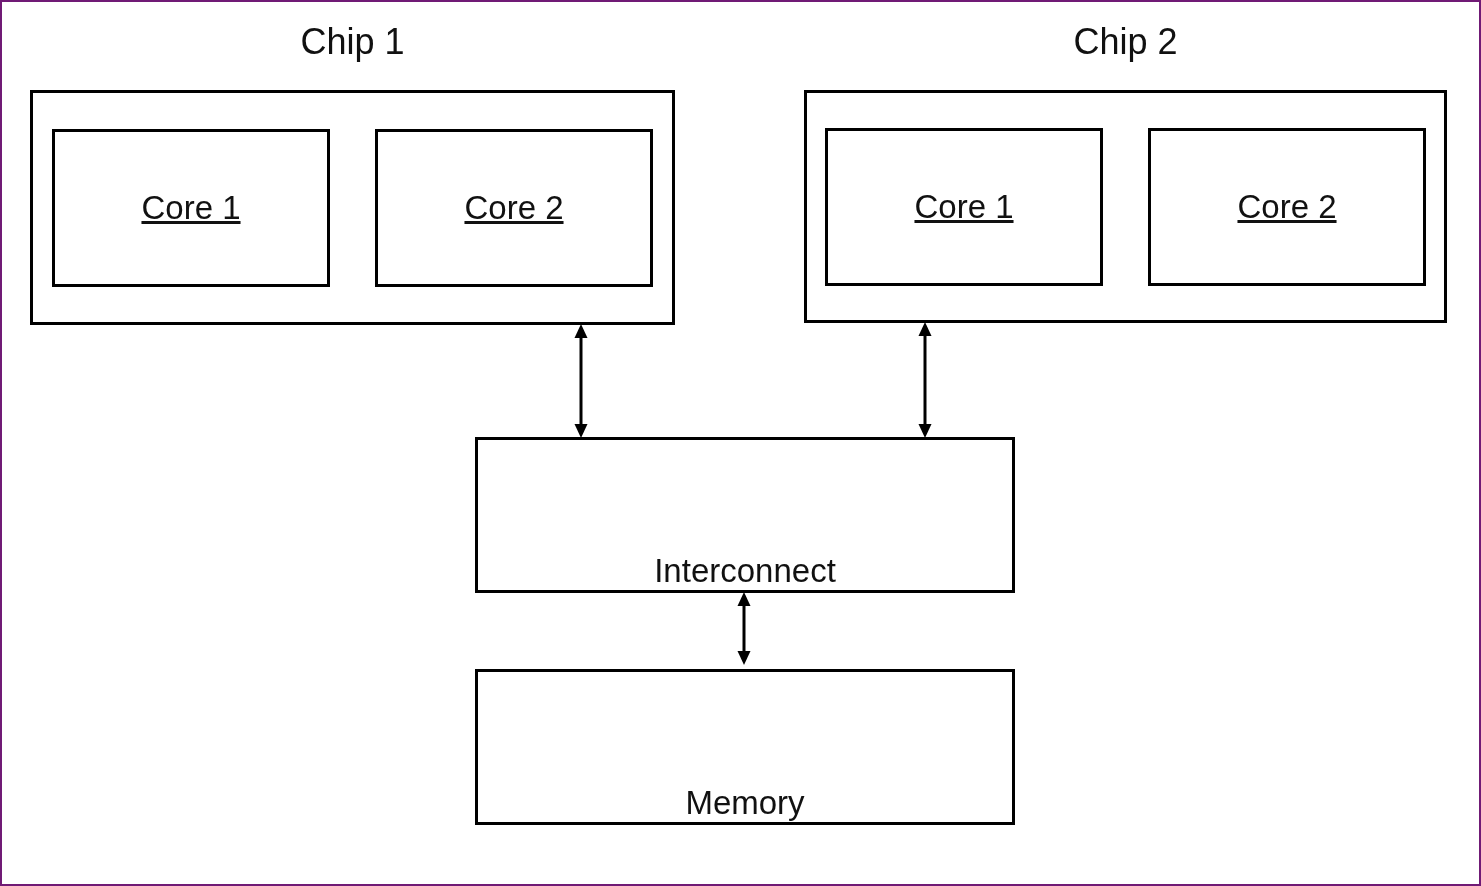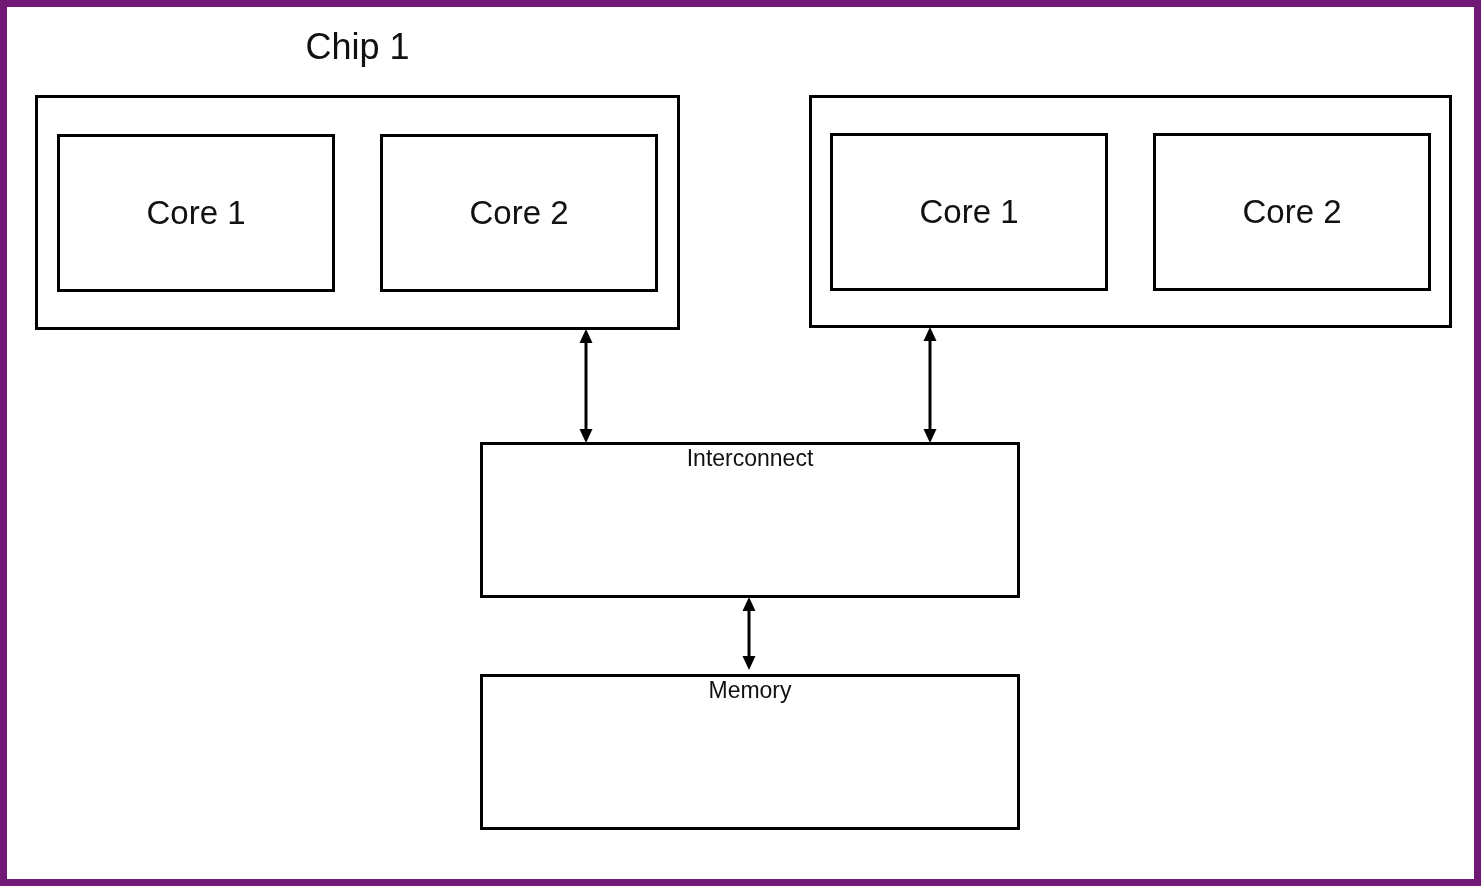--- a/index.html
+++ b/index.html
@@ -1,21 +1,21 @@
 <!DOCTYPE html>
 <html><head>
 <meta charset="utf-8">
 <style>
   html,body{margin:0;padding:0;background:#ffffff;}
   #canvas{
     position:relative;
     width:1481px;height:886px;
     box-sizing:border-box;
     background:#ffffff;
-    border:7px solid #701a75;
+    border:2px solid #701a75;
     font-family:"Liberation Sans", sans-serif;
     color:#111111;
     overflow:hidden;
   }
   .chip-title{
     position:absolute;
     top:18px;
     text-align:center;
     font-size:36px;
     line-height:1.2;
@@ -25,37 +25,38 @@
     position:absolute;
     box-sizing:border-box;
     border:3px solid #000000;
     background:#ffffff;
   }
   .chip-box{
     display:flex;
     align-items:center;
     justify-content:center;
     gap:45px;
+    text-decoration:underline;
   }
   .core-box{
     position:relative;
     width:278px;height:158px;
     box-sizing:border-box;
     border:3px solid #000000;
     background:#ffffff;
     display:flex;
     align-items:center;
     justify-content:center;
     font-size:33px;
   }
   .node-box{
     display:flex;
-    align-items:flex-start;
+    align-items:flex-end;
     justify-content:center;
-    font-size:23px;
+    font-size:33px;
   }
   #chip1-box{left:28px;top:88px;width:645px;height:235px;}
   #chip2-box{left:802px;top:88px;width:643px;height:233px;}
   #chip1-title{left:28px;width:645px;}
   #chip2-title{left:802px;width:643px;}
   #interconnect-box{left:473px;top:435px;width:540px;height:156px;}
   #memory-box{left:473px;top:667px;width:540px;height:156px;}
   .arrow{position:absolute;display:block;}
   #arrow-chip1{left:569px;top:322px;}
   #arrow-chip2{left:913px;top:320px;}
@@ -64,20 +65,23 @@
   .arrow polygon{fill:#000000;}
   .label{white-space:nowrap;}
 </style>
 </head>
 <body>
 
 <div id="canvas">
 
   <div class="chip-title" id="chip1-title">
     <span class="label">Chip 1</span>
+  </div>
+  <div class="chip-title" id="chip2-title">
+    <span class="label">Chip 2</span>
   </div>
 
   <div class="box chip-box" id="chip1-box">
     <div class="core-box">
       <span class="label">Core 1</span>
     </div>
     <div class="core-box">
       <span class="label">Core 2</span>
     </div>
   </div>

